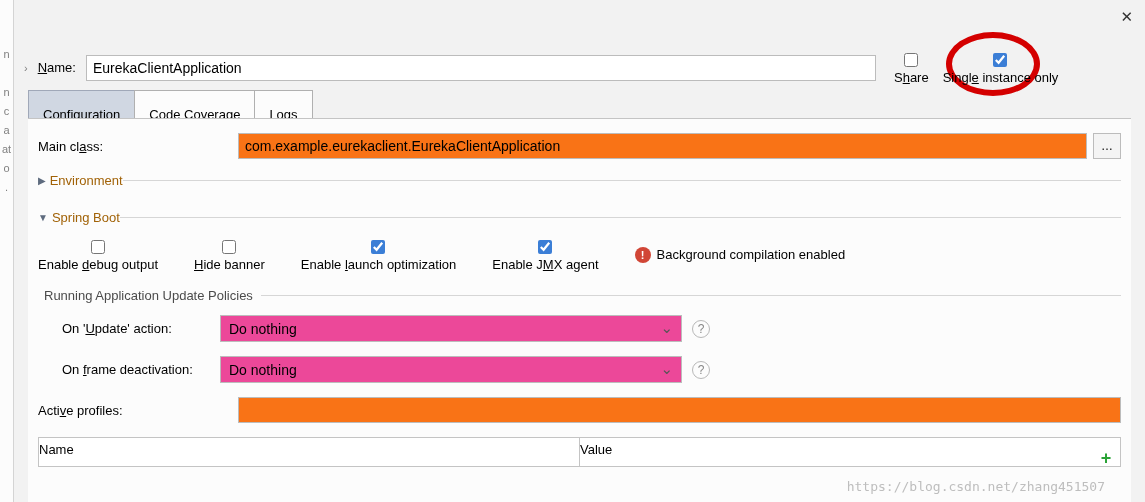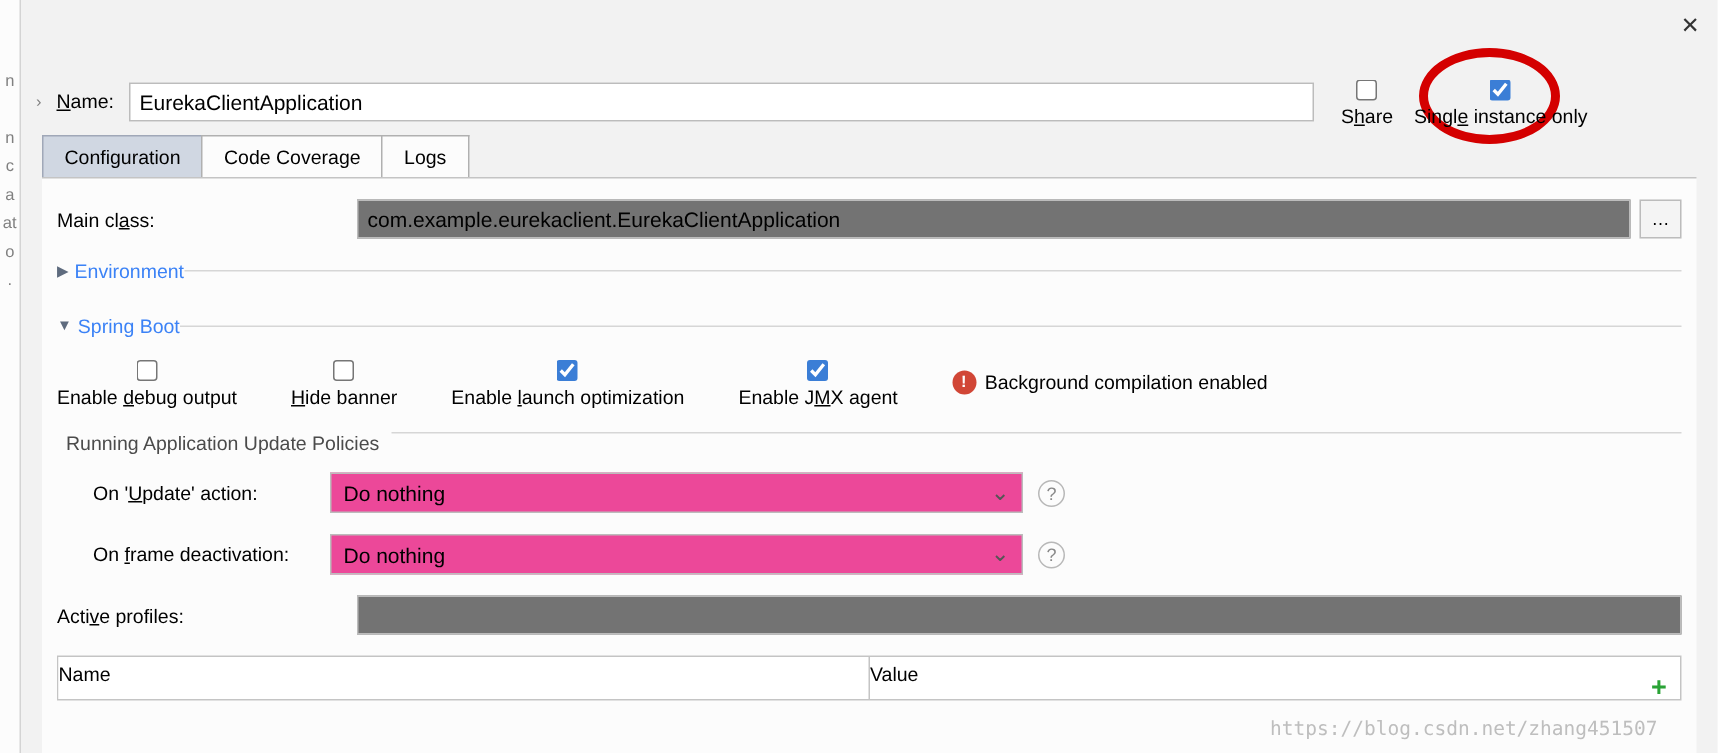--- a/index.html
+++ b/index.html
@@ -91,21 +91,21 @@
       z-index: 1;
     }
     .tabs {
       position: absolute;
       top: 90px;
       left: 28px;
       display: flex;
       align-items: flex-end;
     }
     .tab {
-      padding: 6px 14px;
+      padding: 16px 14px;
       border: 1px solid #b0b0b0;
       border-bottom: none;
       background: #fcfcfc;
       color: #000;
       font-size: 13px;
       margin-right: -1px;
       cursor: pointer;
     }
     .tab.active {
       background: #d0d7e2;
@@ -131,21 +131,21 @@
       width: 200px;
       font-size: 13px;
     }
     .row-label-narrow { width: 182px; padding-left: 24px; }
     .text-field {
       flex: 1;
       height: 26px;
       border: 1px solid #bcbcbc;
       padding: 0 6px;
       font-size: 14px;
-      background: #737373;
+      background: #f97316;
     }
     .browse-btn {
       width: 28px;
       height: 26px;
       margin-left: 6px;
       border: 1px solid #bcbcbc;
       background: #f4f4f4;
       font-size: 12px;
       cursor: pointer;
       display: inline-flex;
@@ -160,21 +160,21 @@
     }
     .section-arrow {
       color: #5e6b7e;
       font-size: 10px;
       margin-right: 4px;
     }
     .section-arrow.collapsed::before { content: "▶"; }
     .section-arrow.expanded::before { content: "▼"; }
     .section-title {
       font-size: 13px;
-      color: #3b82f6;
+      color: #a16207;
       margin-right: 0;
     }
     .section-line {
       flex: 1;
       height: 1px;
       background: #d6d6d6;
     }
     .checkbox-row {
       display: flex;
       gap: 36px;
@@ -194,21 +194,21 @@
       font-size: 11px;
       font-weight: bold;
       margin-right: 6px;
     }
     .info-msg { display: inline-flex; align-items: center; }
     .sub-section-title {
       font-size: 13px;
       color: #4b4b4b;
       margin: 0 0 12px 6px;
       display: flex;
-      align-items: flex-start;
+      align-items: center;
     }
     .sub-section-title .line2 {
       flex: 1;
       height: 1px;
       background: #d6d6d6;
       margin-left: 8px;
     }
     .dropdown {
       width: 462px;
       height: 27px;

